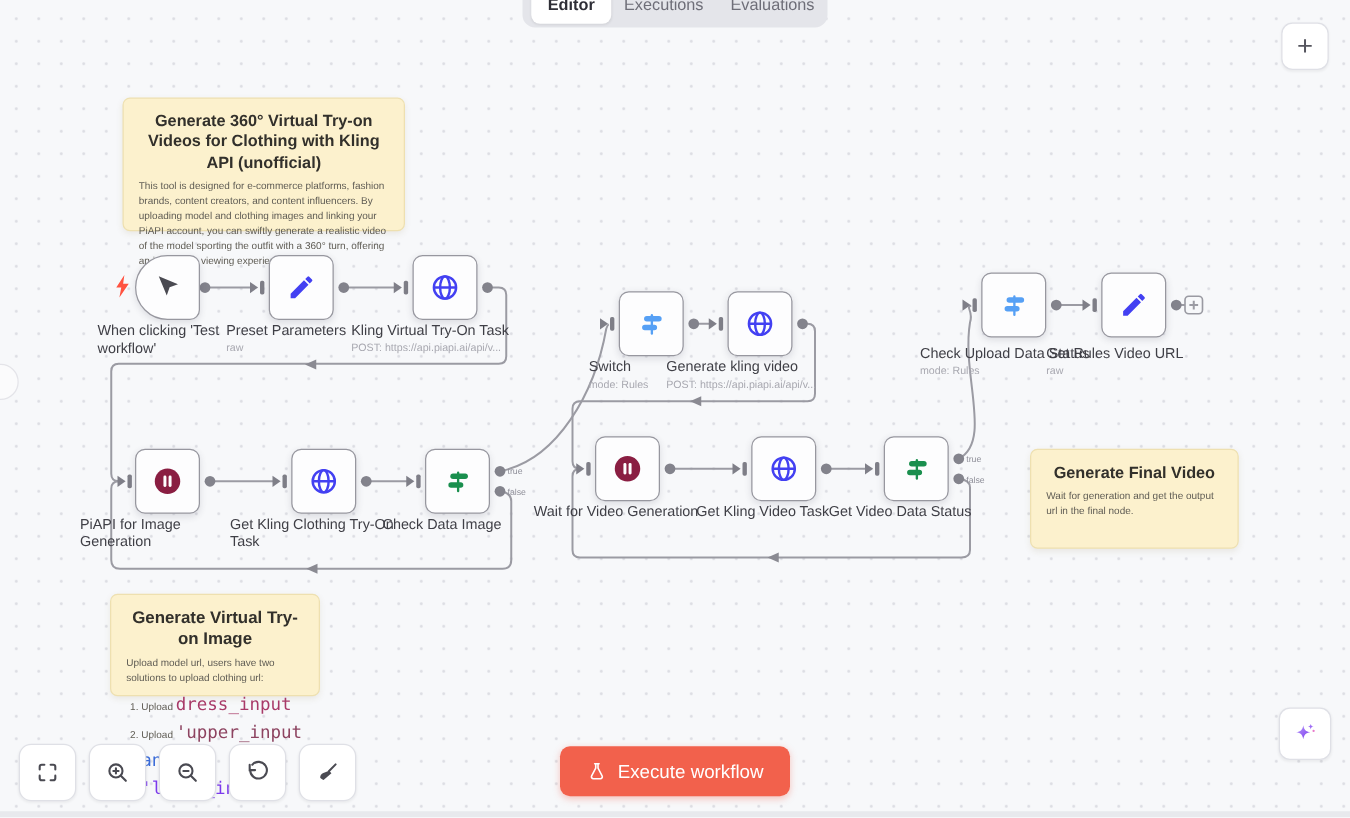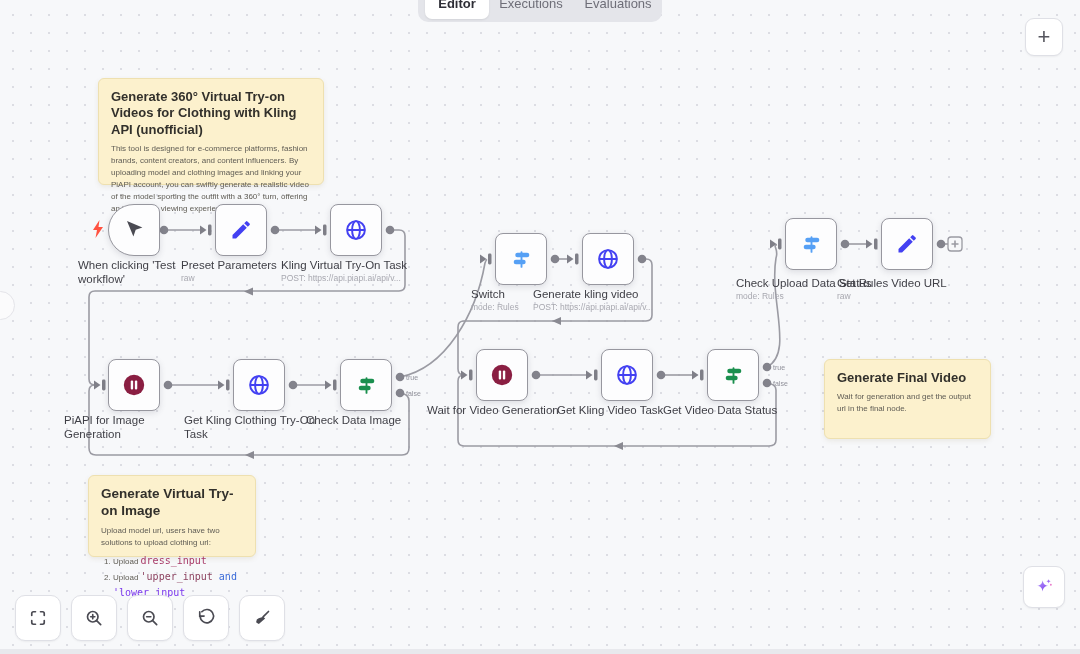--- a/index.html
+++ b/index.html
@@ -11,24 +11,24 @@
   .wires{position:absolute;left:0;top:0;z-index:1;}
   .wires path{fill:none;stroke:#9b9ba3;stroke-width:1.6;}
   .node{position:absolute;width:52px;height:52px;background:#fdfdfe;
     border:1.6px solid #97979f;border-radius:8px;display:flex;align-items:center;
     justify-content:center;box-shadow:0 2px 6px rgba(60,60,80,.14);z-index:2;box-sizing:border-box;}
   .node.trigger{border-radius:26px 8px 8px 26px;}
   .nlabel{position:absolute;z-index:2;text-align:left;font-size:11.5px;color:#3f3f46;line-height:1.25;}
   .nsub{font-size:8.5px;color:#a8a8b0;margin-top:1px;}
   .sticky{position:absolute;background:#fcf1cd;border:1px solid #eee0b0;border-radius:6px;
     box-shadow:0 2px 5px rgba(120,100,40,.10);padding:10px 12px;box-sizing:border-box;z-index:0;}
-  .sticky h3{margin:0 0 5px 0;font-size:13px;color:#32302b;line-height:1.25;}
+  .sticky h3{margin:0 0 5px 0;font-size:13px;color:#32302b;line-height:1.25;text-align:center;}
   .sticky p{margin:0;font-size:8px;color:#5f5c54;line-height:1.5;}
   .sticky ol{margin:4px 0 0 0;padding-left:12px;font-size:8px;color:#5f5c54;line-height:1.6;}
-  .code{font-family:"DejaVu Sans Mono",monospace;font-size:10px;}
+  .code{font-family:"DejaVu Sans Mono",monospace;font-size:14px;}
   .tabbar{position:absolute;left:418px;top:-16px;width:244px;height:38px;background:#e4e5ea;
     border-radius:10px;z-index:5;}
   .tab-pill{position:absolute;left:7px;top:3px;width:64px;height:32px;background:#fff;
     border-radius:7px;box-shadow:0 1px 2px rgba(0,0,0,.08);}
   .tab-label{position:absolute;top:0;height:38px;display:flex;align-items:center;justify-content:center;
     font-size:13px;color:#6e6e78;}
   .tab-label.active{color:#2e2e36;font-weight:bold;}
   .sqbtn{position:absolute;background:#fff;border:1px solid #dfe0e6;border-radius:9px;
     display:flex;align-items:center;justify-content:center;box-shadow:0 1px 2px rgba(0,0,0,.05);z-index:5;cursor:pointer;}
   .controls{position:absolute;left:15px;top:595px;display:flex;gap:10px;z-index:5;}
@@ -322,20 +322,27 @@
       </svg>
     </div>
     <div class="sqbtn">
       <svg width="20" height="20" viewBox="0 0 24 24">
         <path d="M19.8 4.2l-6.5 6.5" stroke="#4a4a52" stroke-width="2" stroke-linecap="round" fill="none"></path>
         <path d="M13.6 10.4l-5.6 2a4.6 4.6 0 00-3 4.3c0 .9 3.2 2.4 3.2 2.4l7.6-6.5z" fill="#4a4a52"></path>
       </svg>
     </div>
   </div>
 
+  <button class="exec">
+    <svg width="17" height="17" viewBox="0 0 24 24" fill="none" stroke="#fff" stroke-width="1.8" stroke-linecap="round">
+      <path d="M9.5 2.8h5"></path>
+        <path d="M10.7 2.8v5l-4.6 8.6A2.3 2.3 0 008.1 19.8h7.8a2.3 2.3 0 002-3.4l-4.6-8.6v-5"></path>
+    </svg>
+    <span>Execute workflow</span>
+  </button>
 
   <div class="sqbtn" style="left:1023px;top:566px;width:40px;height:40px">
     <svg width="22" height="22" viewBox="0 0 24 24">
       <defs>
         <linearGradient id="spg" x1="0" y1="0" x2="1" y2="1">
           <stop offset="0" stop-color="#b79bfb"></stop>
             <stop offset="1" stop-color="#7c3aed"></stop>
         </linearGradient>
       </defs>
       <path d="M10.5 4.5c.6 4 2.2 5.6 6.2 6.2-4 .6-5.6 2.2-6.2 6.2-.6-4-2.2-5.6-6.2-6.2 4-.6 5.6-2.2 6.2-6.2z" fill="url(#spg)"></path>

